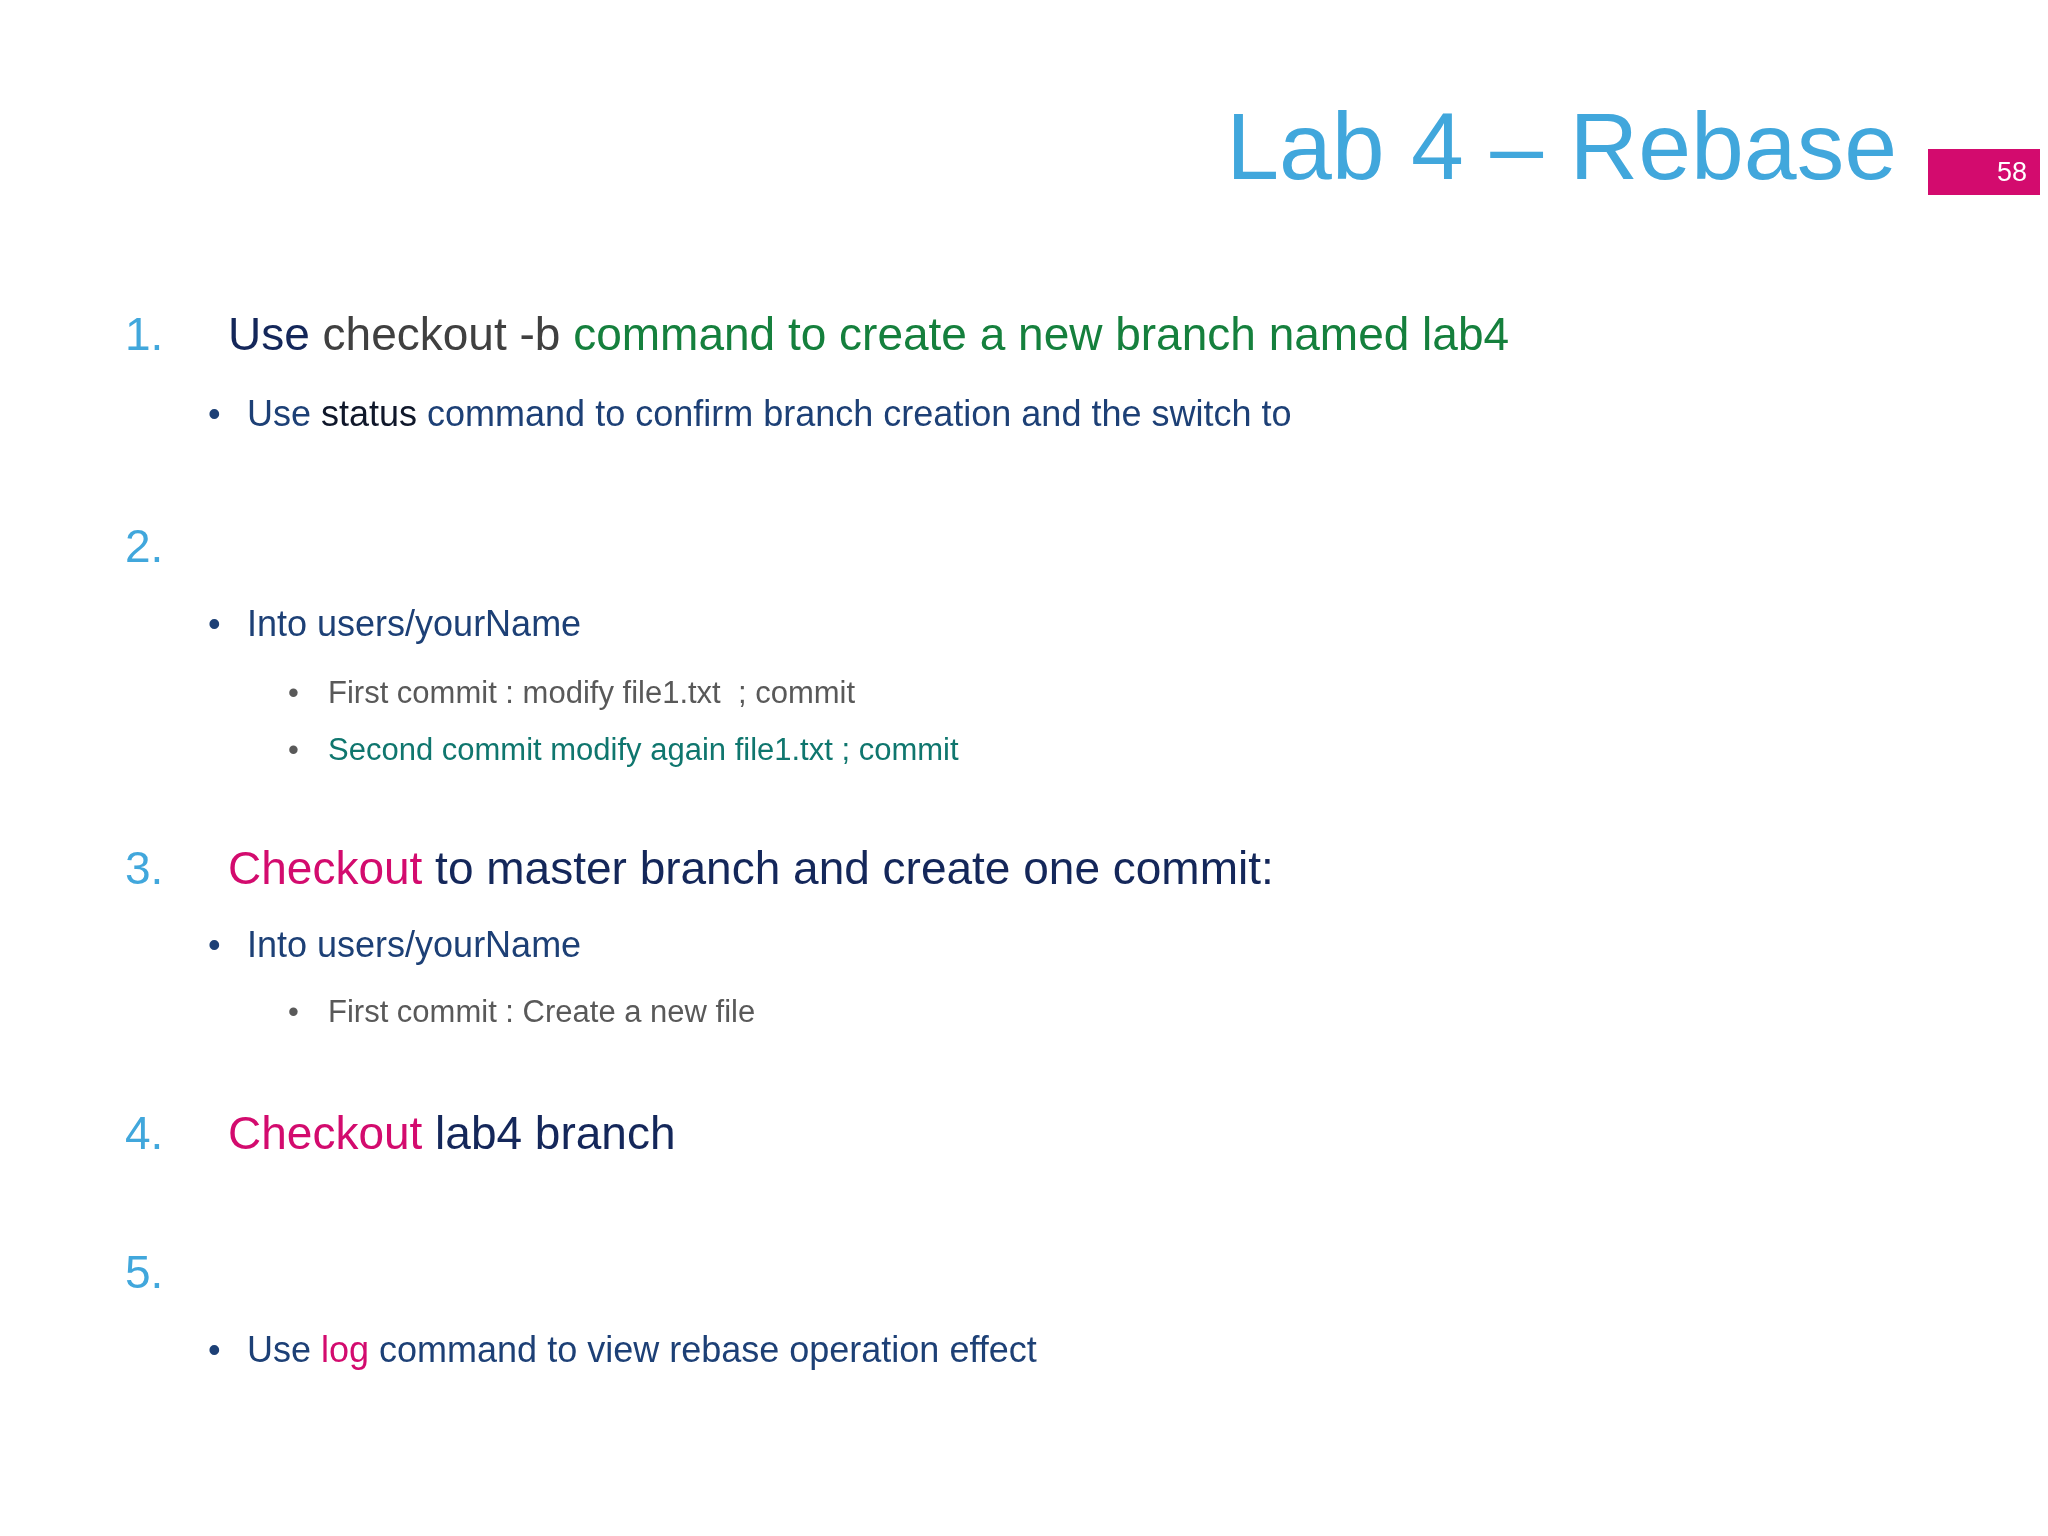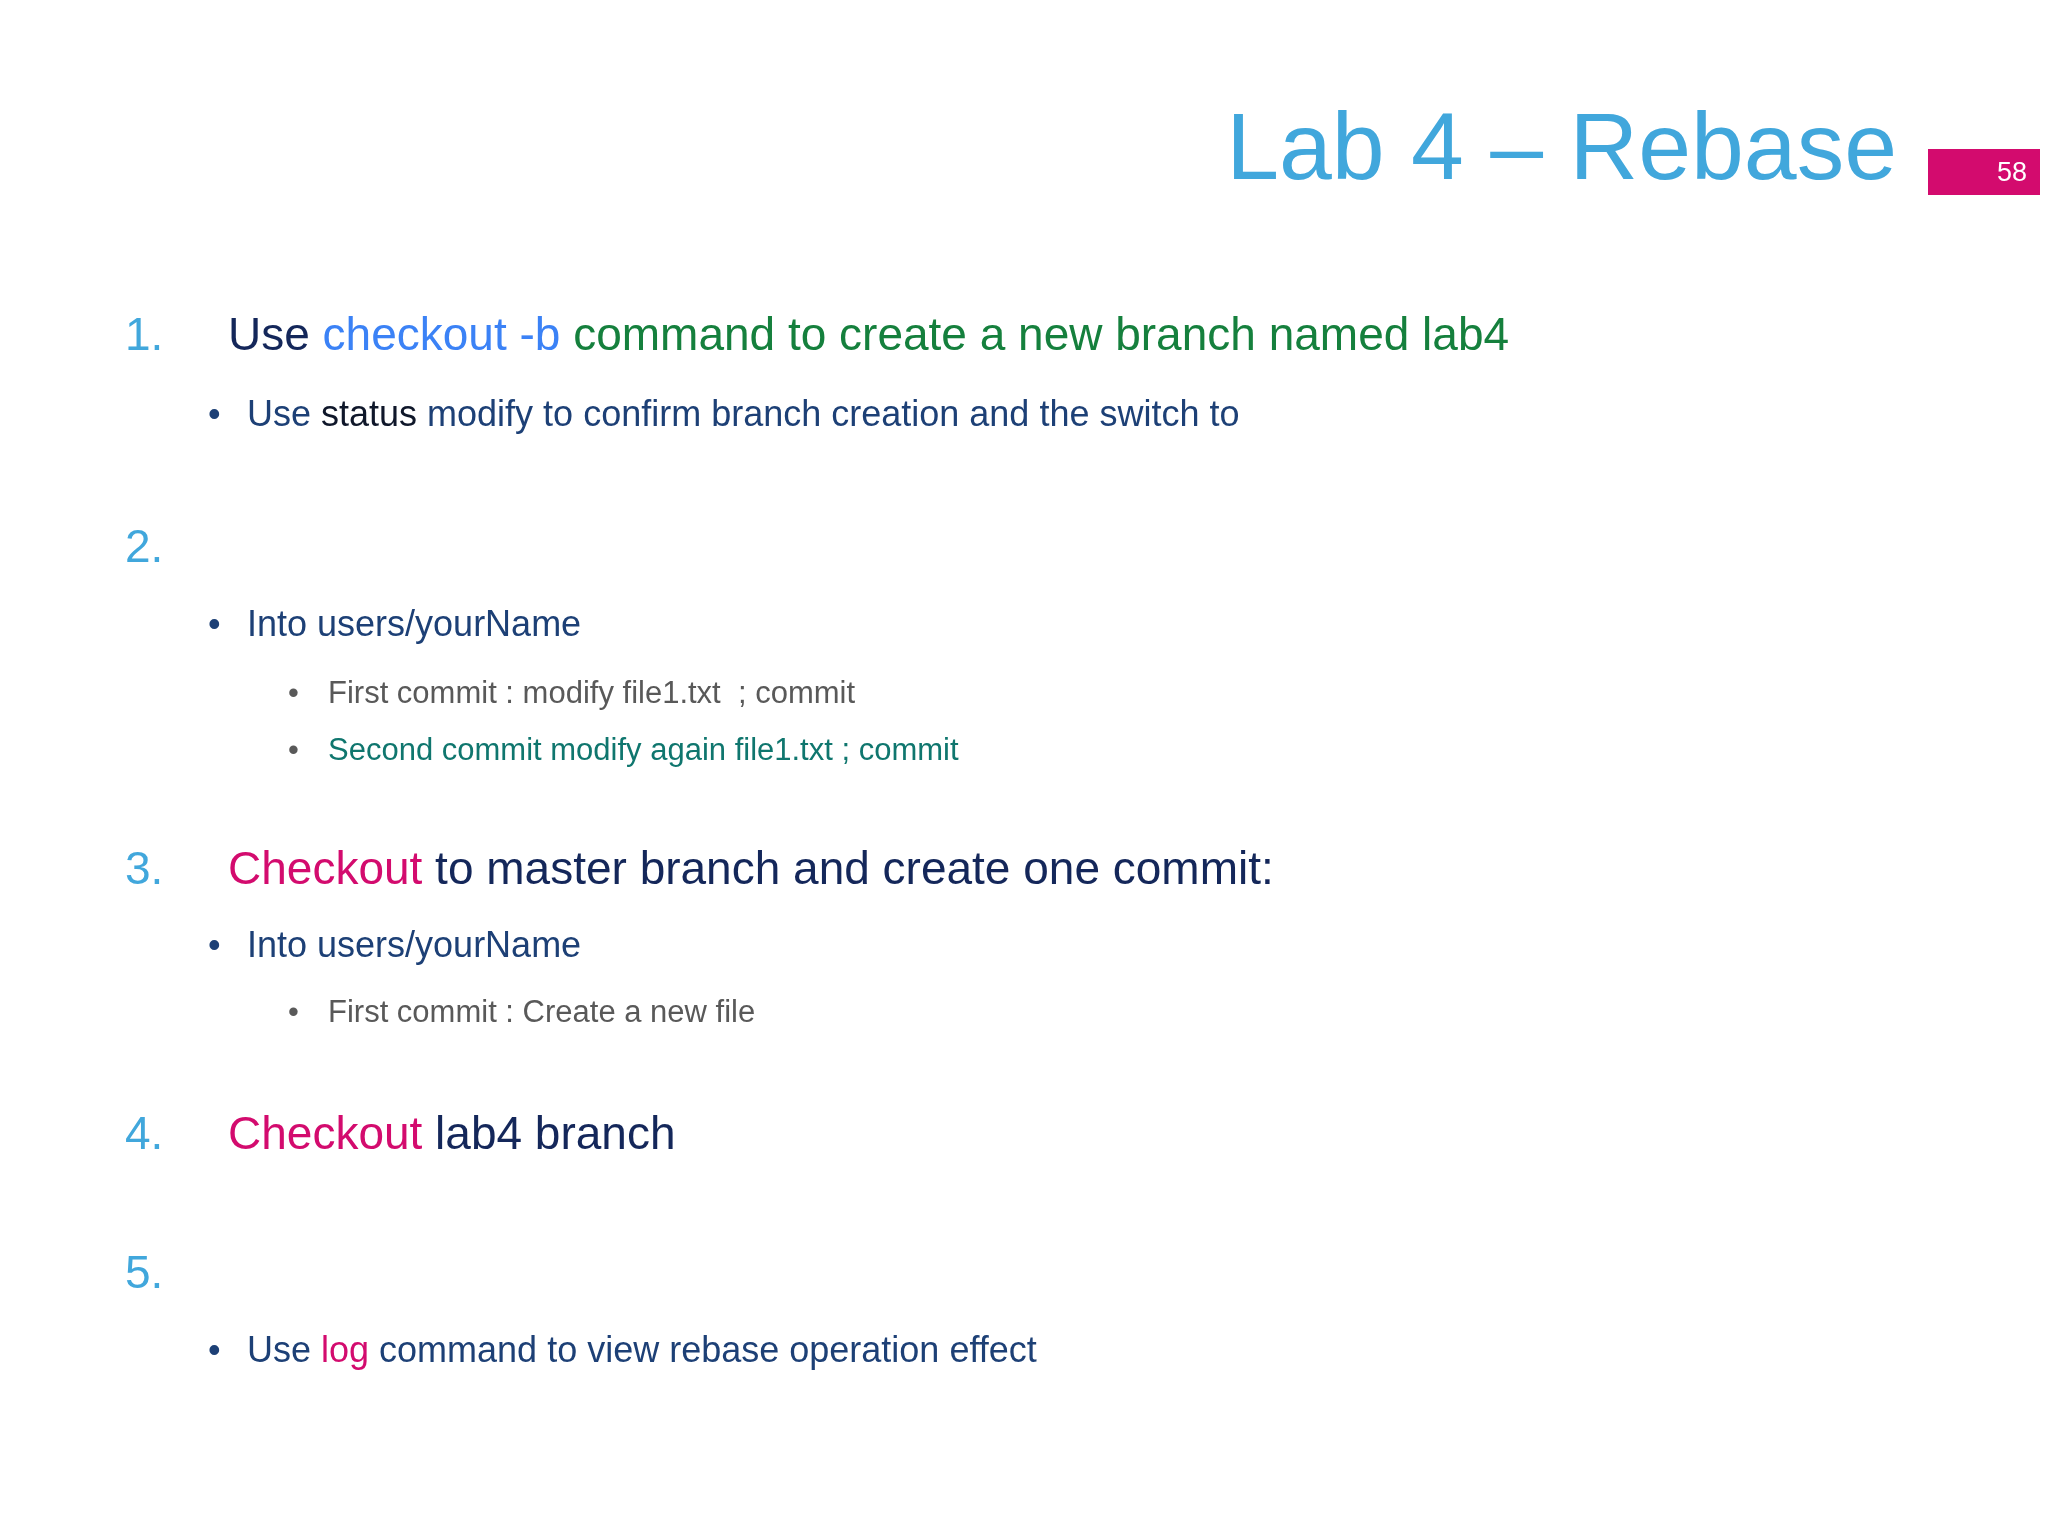--- a/index.html
+++ b/index.html
@@ -64,25 +64,25 @@
 <div class="slide">
 
   <div class="slide-title" style="color: rgb(65, 167, 220);">Lab 4 – Rebase</div>
 
   <div class="page-badge" style="background-color: rgb(211, 11, 110);">
     <span style="color: rgb(255, 255, 255);">58</span>
   </div>
 
   <div class="line l1" style="top:306px">
     <span class="num" style="color: rgb(65, 167, 220);">1.</span>
-    <span class="txt"><span style="color: rgb(20, 39, 90);">Use </span><span style="color: #3b82f6;">checkout -b</span><span style="color: #15803d;"> command to create a new branch named lab4</span></span>
+    <span class="txt"><span style="color: rgb(20, 39, 90);">Use </span><span style="color: #404040;">checkout -b</span><span style="color: #15803d;"> command to create a new branch named lab4</span></span>
   </div>
   <div class="line l2" style="top:391px">
     <span class="bullet" style="color: rgb(29, 64, 118);">•</span>
-    <span class="txt"><span style="color: rgb(29, 64, 118);">Use </span><span style="color: #0f172a;">status</span><span style="color: rgb(29, 64, 118);"> modify to confirm branch creation and the switch to</span></span>
+    <span class="txt"><span style="color: rgb(29, 64, 118);">Use </span><span style="color: #0f172a;">status</span><span style="color: rgb(29, 64, 118);"> command to confirm branch creation and the switch to</span></span>
   </div>
 
   <div class="line l1" style="top:518px">
     <span class="num" style="color: rgb(65, 167, 220);">2.</span>
   </div>
   <div class="line l2" style="top:601px">
     <span class="bullet" style="color: rgb(29, 64, 118);">•</span>
     <span class="txt"><span style="color: rgb(29, 64, 118);">Into users/yourName</span></span>
   </div>
   <div class="line l3" style="top:672px">

